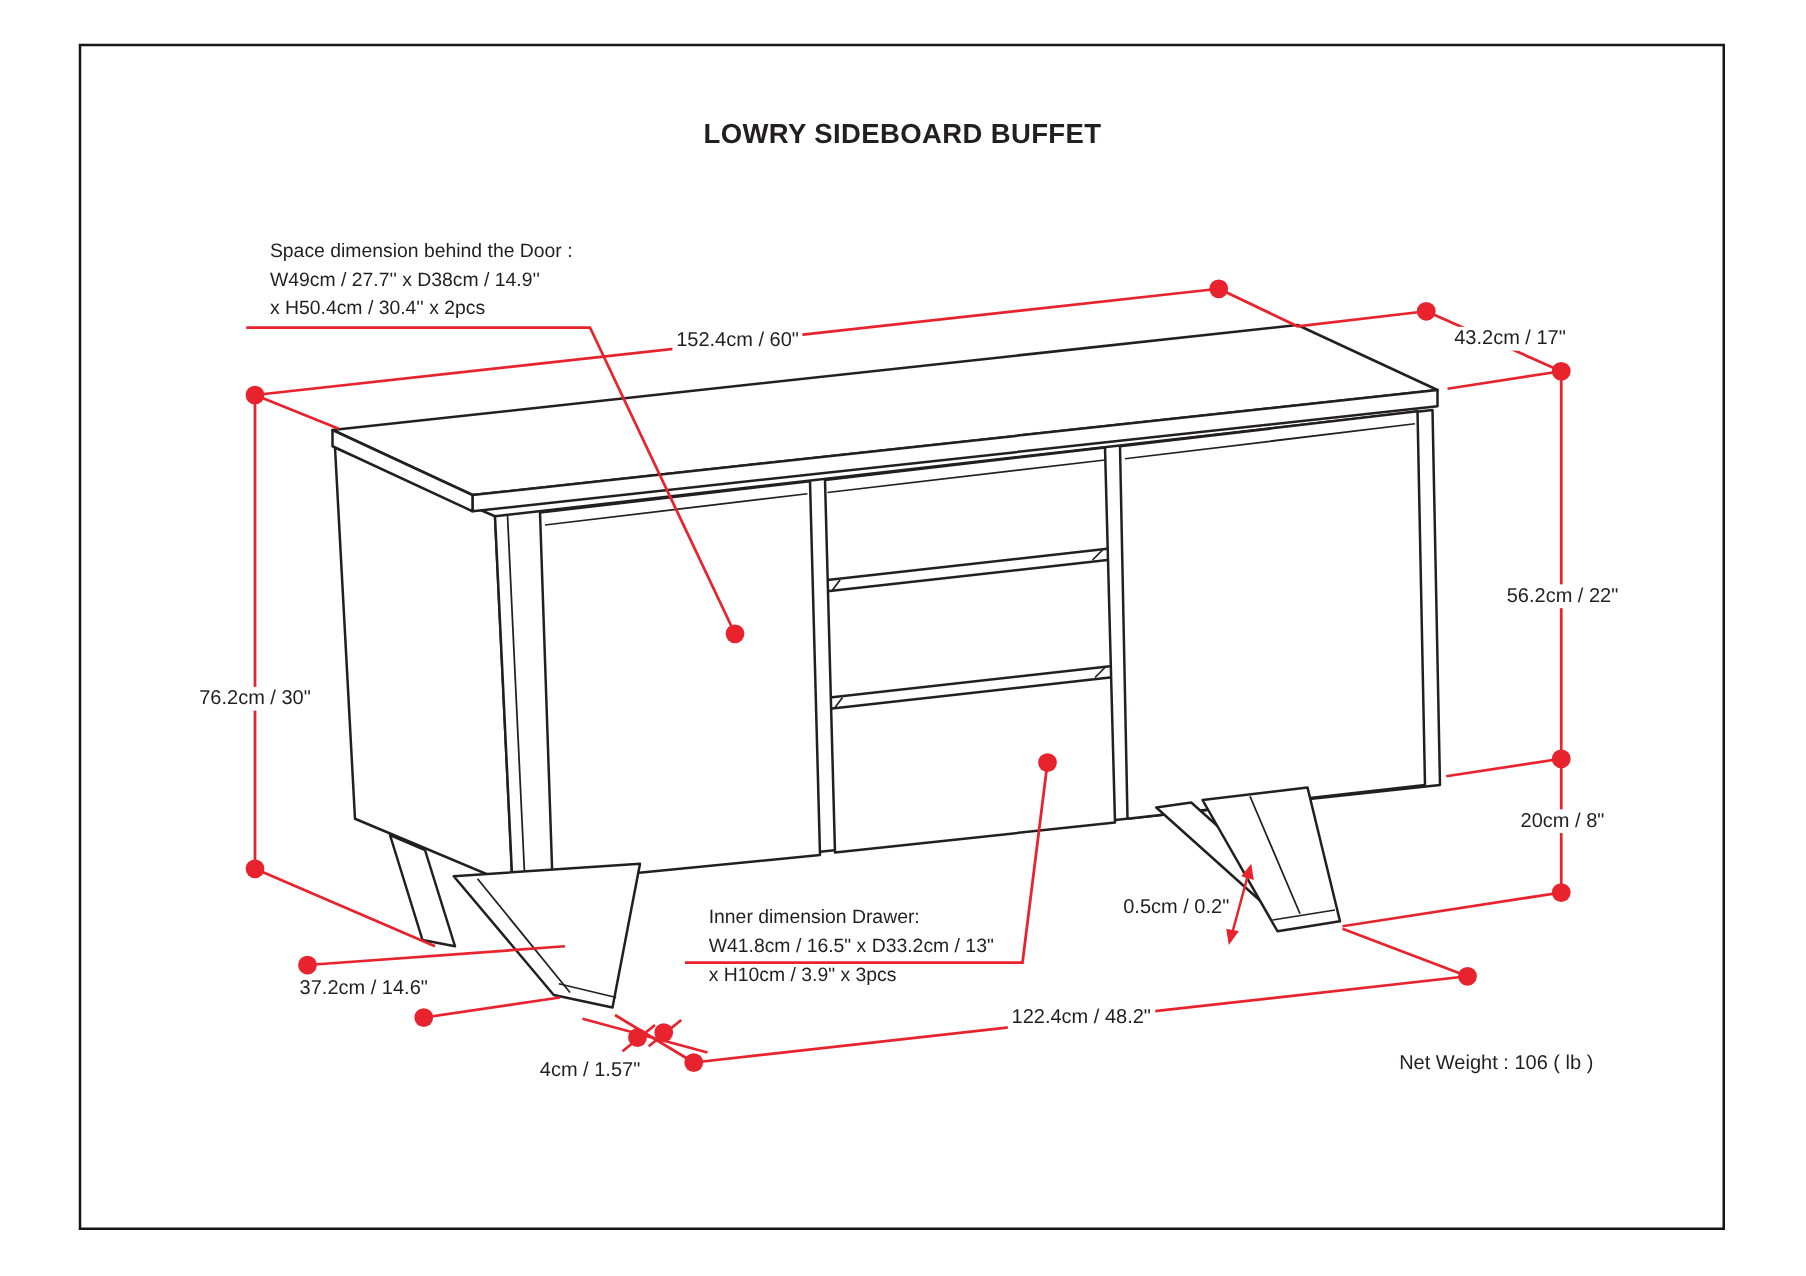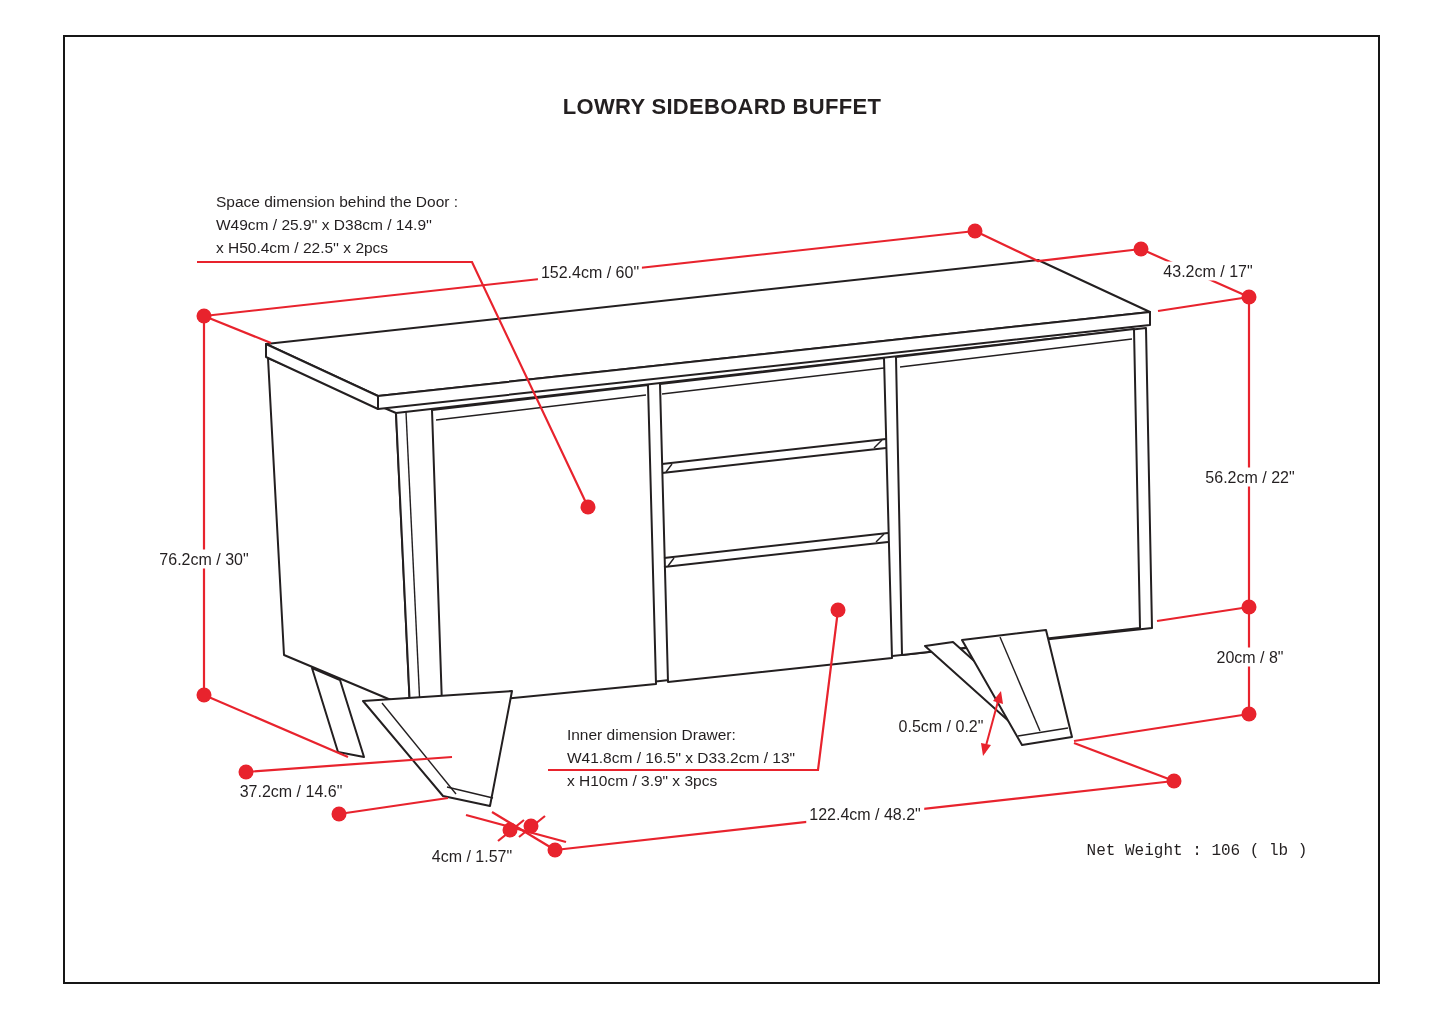--- a/index.html
+++ b/index.html
@@ -19,21 +19,21 @@
   .dim-label{
     position:absolute;transform:translate(-50%,-50%);
     background:#ffffff;padding:0 3px;font-size:16px;white-space:nowrap;line-height:19px;
   }
   .anno-block{
     position:absolute;transform:translate(-50%,-50%);
     font-size:15.5px;line-height:23px;white-space:nowrap;
   }
   .net-weight{
     position:absolute;transform:translate(-50%,-50%);
-    font-size:16px;white-space:nowrap;font-family:Liberation Mono, monospace;
+    font-size:16px;white-space:nowrap;
   }
 </style>
 </head>
 <body>
 
 <div class="stage">
 
   <div class="frame"></div>
 
   <div class="title">LOWRY SIDEBOARD BUFFET</div>
@@ -133,22 +133,22 @@
       <circle cx="339" cy="814" r="7.5"></circle>
       <circle cx="510" cy="830" r="7.5"></circle>
       <circle cx="531" cy="826" r="7.5"></circle>
       <circle cx="555" cy="850" r="7.5"></circle>
       <circle cx="838" cy="610" r="7.5"></circle>
     </g>
   </svg>
 
   <div class="anno-block" style="left:337px;top:224px;">
     <div>Space dimension behind the Door :</div>
-    <div>W49cm / 25.9'' x D38cm / 14.9''</div>
-    <div>x H50.4cm / 22.5'' x 2pcs</div>
+    <div>W49cm / 27.7'' x D38cm / 14.9''</div>
+    <div>x H50.4cm / 30.4'' x 2pcs</div>
   </div>
 
   <div class="anno-block" style="left:681px;top:733px;margin-top:24px;">
     <div>Inner dimension Drawer:</div>
     <div>W41.8cm / 16.5" x D33.2cm / 13"</div>
     <div>x H10cm / 3.9" x 3pcs</div>
   </div>
 
   <div class="dim-label" style="left:590px;top:272px;">152.4cm / 60"</div>
   <div class="dim-label" style="left:1208px;top:271px;">43.2cm / 17"</div>

